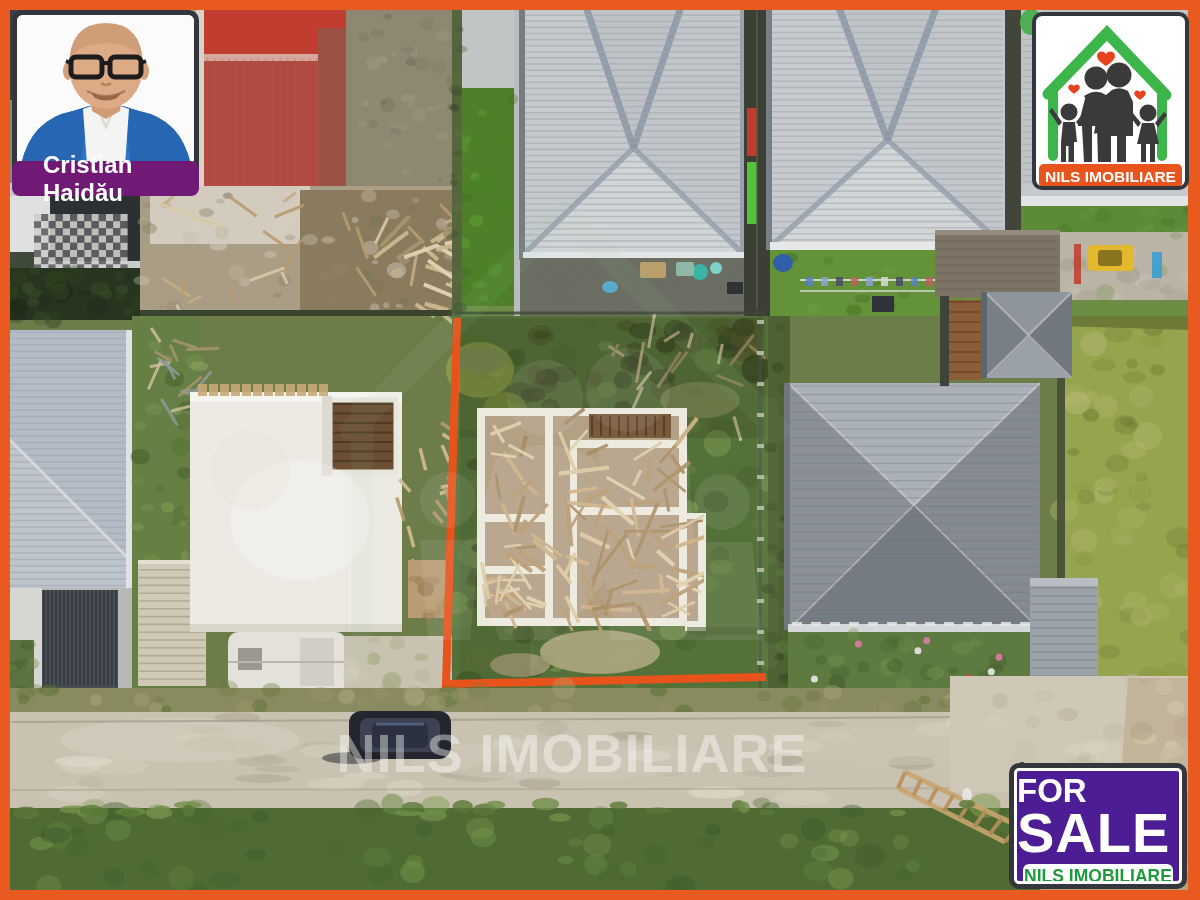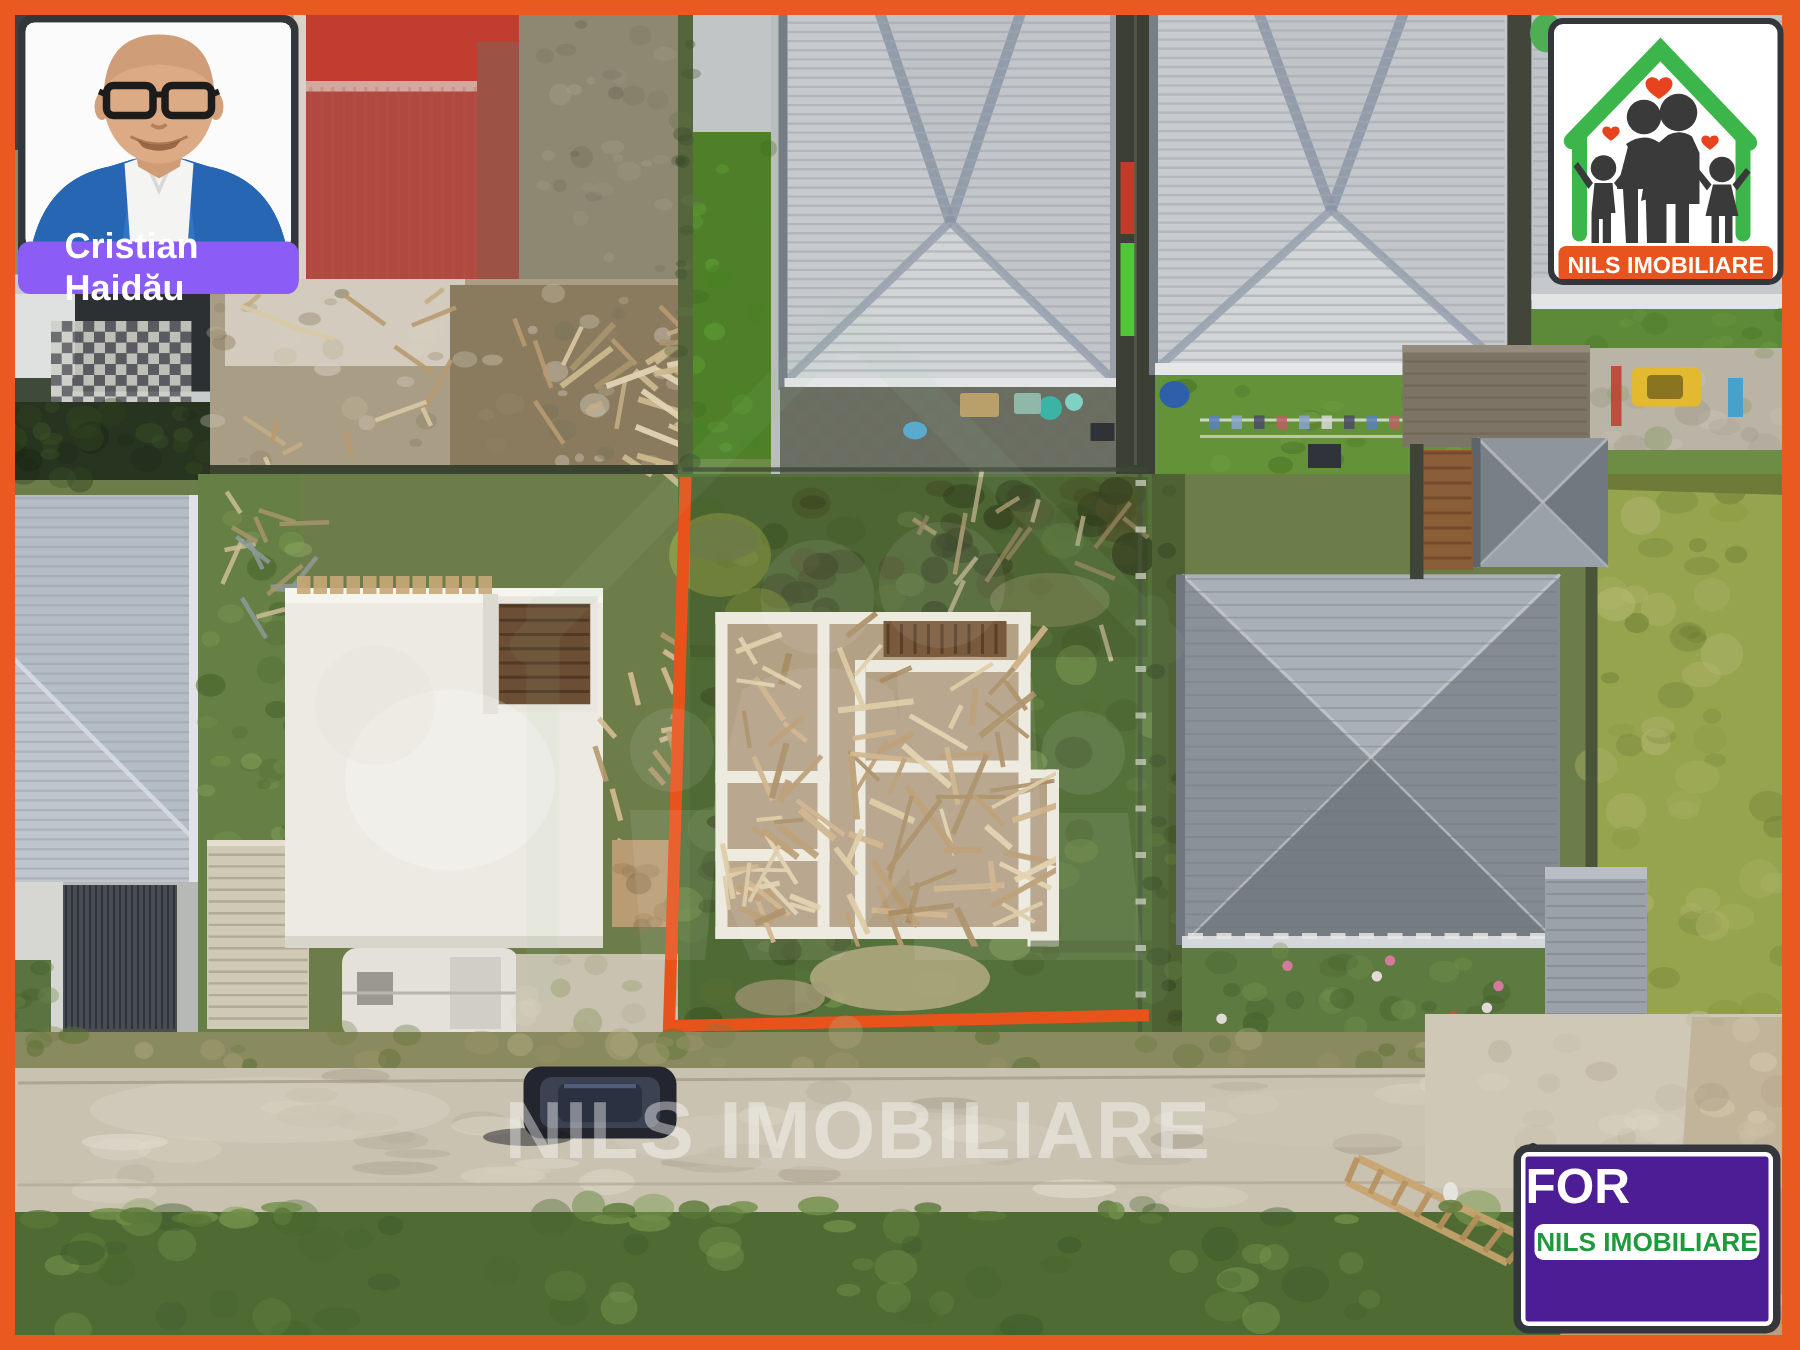--- a/index.html
+++ b/index.html
@@ -1792,21 +1792,21 @@
     <line x1="85" y1="48" x2="93" y2="48" stroke="#1c1c1c" stroke-width="4"></line>
     <line x1="54" y1="48" x2="49" y2="46" stroke="#1c1c1c" stroke-width="4"></line>
     <line x1="124" y1="48" x2="129" y2="46" stroke="#1c1c1c" stroke-width="4"></line>
 
     <path d="M 84 68 Q 89 72 94 68" fill="none" stroke="#b5805c" stroke-width="2.5"></path>
     <path d="M 74 78 Q 89 85 104 78 L 100 83 Q 89 88 78 83 Z" fill="#9a6644"></path>
     <path d="M 70 76 Q 89 86 108 76" fill="none" stroke="#8a5a3c" stroke-width="2" opacity="0.6"></path>
   </svg>
 
 </div>
-<div class="abs" style="left:12px;top:161px;width:187px;height:35px;background:#8b5cf6;border-radius:8px;display:flex;align-items:center;justify-content:center;padding-left:31px;">
+<div class="abs" style="left:12px;top:161px;width:187px;height:35px;background:#701a75;border-radius:8px;display:flex;align-items:center;justify-content:center;padding-left:31px;">
   <span style="color:#fff;font-weight:bold;font-size:24px;letter-spacing:0px;">Cristian Haidău</span>
 </div>
 
 <div class="abs" style="left:1032px;top:12px;width:157px;height:178px;background:#ffffff;border:4px solid #33373b;border-radius:10px;">
   <svg width="149" height="170" viewBox="0 0 149 170">
 
     <path d="M 12 78 L 71 17 L 130 79" fill="none" stroke="#3cb54a" stroke-width="11" stroke-linecap="round"></path>
     <line x1="17" y1="74" x2="17" y2="140" stroke="#3cb54a" stroke-width="10" stroke-linecap="round"></line>
     <line x1="126" y1="76" x2="126" y2="140" stroke="#3cb54a" stroke-width="10" stroke-linecap="round"></line>
 
@@ -1835,17 +1835,18 @@
 
     <rect x="3" y="148" width="143" height="24" rx="5" fill="#e8541d"></rect>
     <text x="74.5" y="166" font-family="Liberation Sans, sans-serif" font-weight="bold" font-size="15.5" fill="#ffffff" text-anchor="middle">NILS IMOBILIARE</text>
   </svg>
 </div>
 
 
 <div class="abs" style="left:1009px;top:763px;width:178px;height:126px;background:#33373b;border-radius:10px;padding:5px;">
   <div style="width:100%;height:100%;background:#4c1d95;border:3px solid #ffffff;border-radius:5px;box-sizing:border-box;text-align:left;overflow:hidden;">
     <div style="color:#fff;font-weight:bold;font-size:33px;line-height:36px;margin-top:2px;">FOR</div>
+    <div style="color:#fff;font-weight:bold;font-size:56px;line-height:48px;letter-spacing:1px;">SALE</div>
     <div style="background:#fff;border-radius:6px;margin:7px 6px 0 6px;height:24px;display:flex;align-items:center;justify-content:center;">
       <span style="color:#1e9a3c;font-weight:bold;font-size:17.5px;">NILS IMOBILIARE</span>
     </div>
   </div>
 </div>
 </div>
 </body></html>

